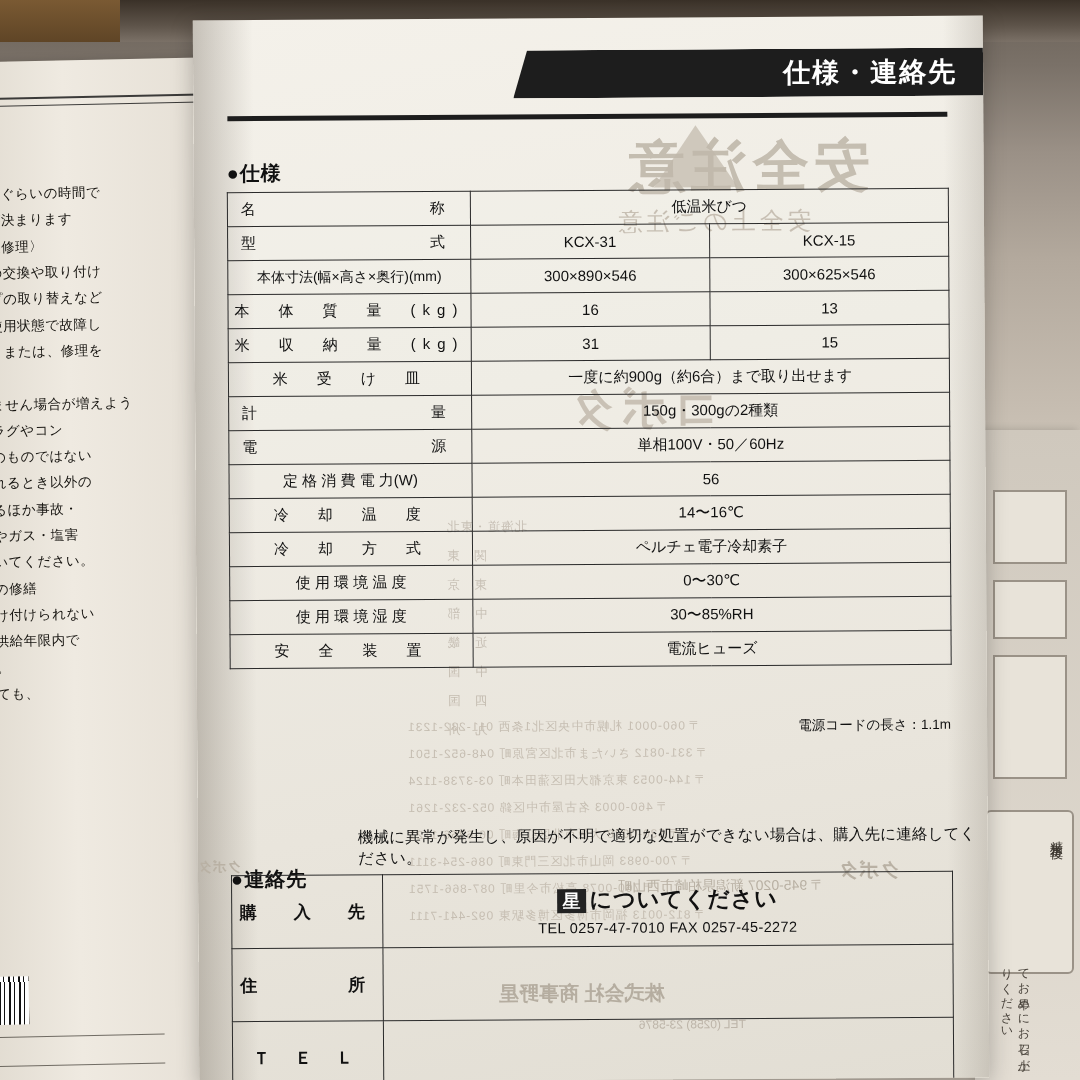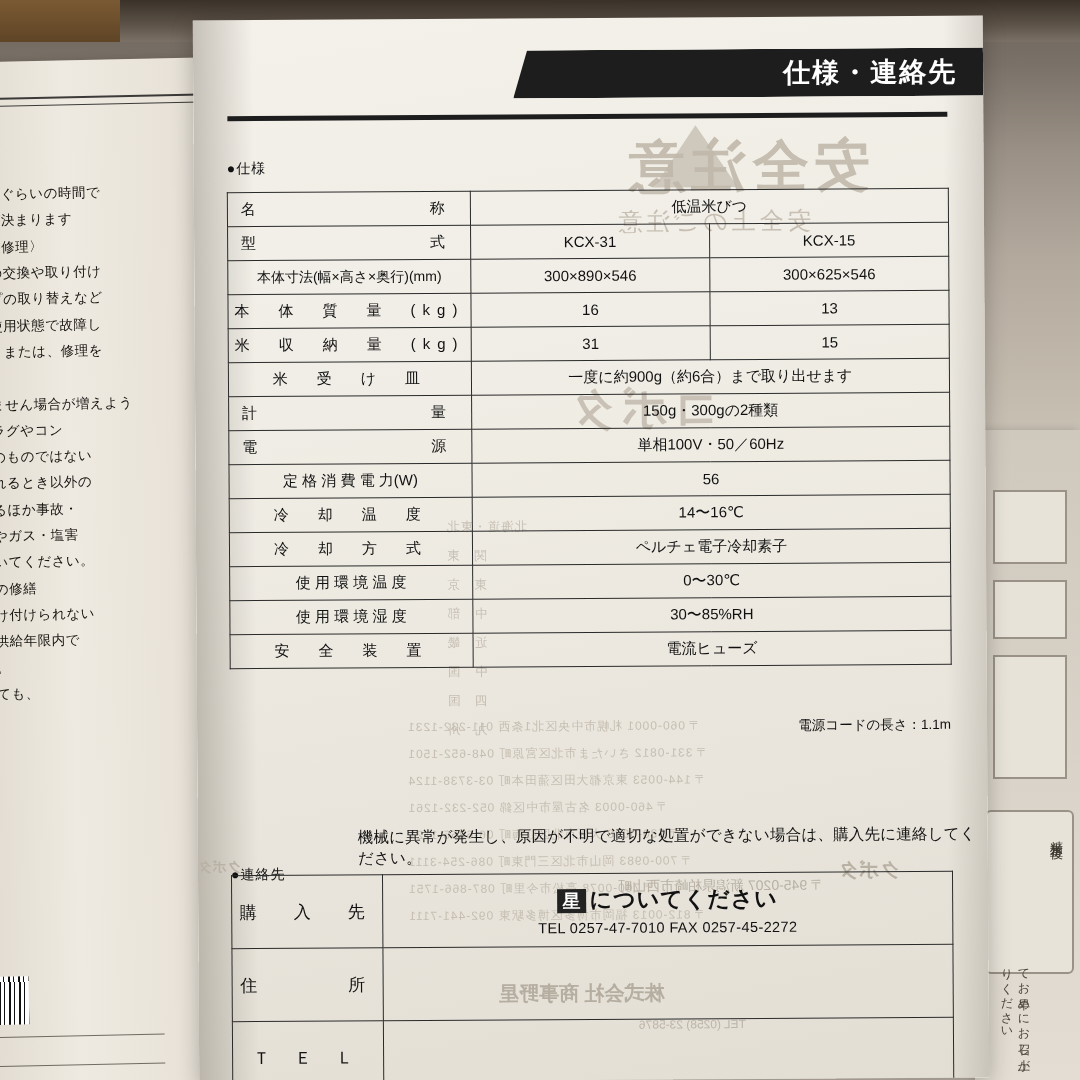--- a/index.html
+++ b/index.html
@@ -104,21 +104,21 @@
     left:428px;top:112px;font-size:56px;font-weight:bold;letter-spacing:6px;color:#c0b8ab;opacity:.9;
   }
   .ghost-sub{
     left:420px;top:188px;font-size:24px;letter-spacing:4px;color:#c4bcaf;
   }
   .ghost-logo{
     left:370px;top:360px;font-size:46px;font-weight:bold;color:#c6beb1;letter-spacing:4px;
   }
   
   .sec{
-    position:absolute;font-size:14px;font-weight:normal;color:#111;letter-spacing:1px;
+    position:absolute;font-size:20px;font-weight:bold;color:#111;letter-spacing:1px;
   }
   
   table.spec{
     position:absolute;left:33px;top:172px;width:722px;
     border-collapse:collapse;
     font-size:15px;color:#111;
     background:transparent;
   }
   table.spec td{
     border:1px solid #2a2a2a;
@@ -142,21 +142,21 @@
   .contact-text{
     position:absolute;left:160px;top:808px;font-size:15.5px;color:#111;letter-spacing:.2px;
   }
   table.contact{
     position:absolute;left:33px;top:855px;width:722px;border-collapse:collapse;
     font-size:17px;color:#111;
   }
   table.contact td{
     border:1px solid #2a2a2a;height:70px;vertical-align:middle;text-align:center;
   }
-  td.ckey{width:148px;letter-spacing:10px;font-size:17px;}
+  td.ckey{width:148px;letter-spacing:10px;font-size:17px;font-weight:bold;}
   td.cval{text-align:center;}
   .company{
     font-size:22px;font-weight:bold;letter-spacing:1px;
   }
   .company .mark{
     display:inline-block;background:#222;color:#fff;padding:0 5px;margin-right:3px;font-size:18px;
   }
   .tel{font-size:14.5px;margin-top:5px;letter-spacing:.4px;}
   
   .ghost-rows{position:absolute;left:250px;top:500px;width:520px;}

